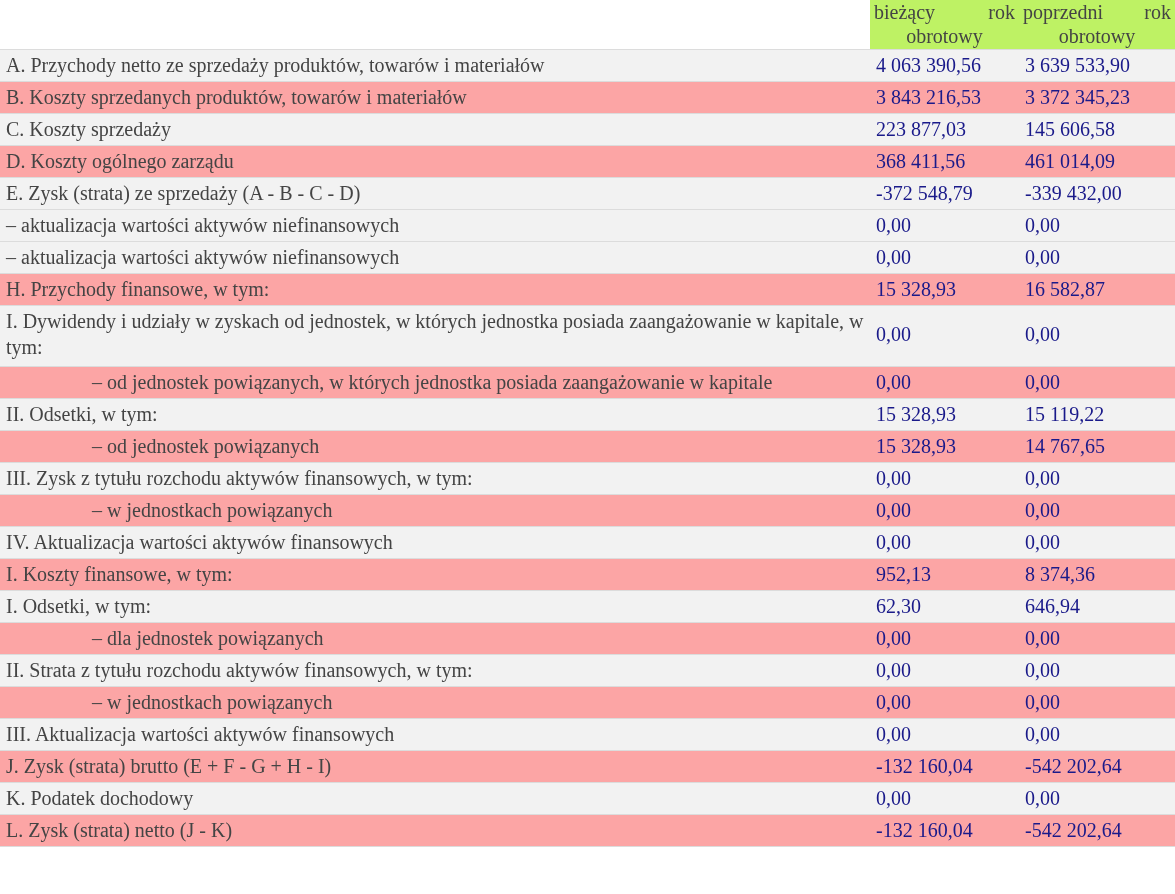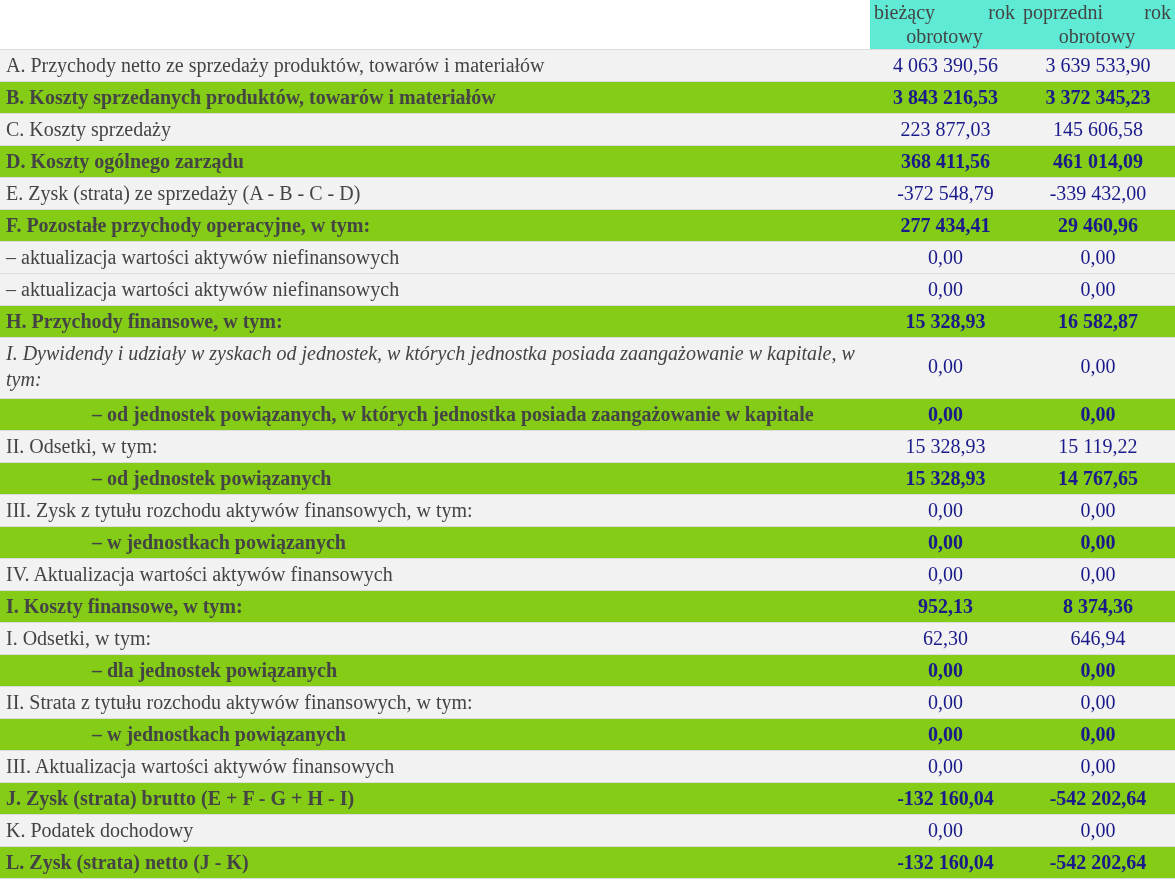--- a/index.html
+++ b/index.html
@@ -25,56 +25,56 @@
     col.c-prev { width: 156px; }
 
     thead th {
       font-weight: normal;
       color: #444444;
       text-align: justify;
       text-align-last: center;
       line-height: 24px;
       padding: 0 4px 1px 4px;
       vertical-align: top;
-      background: #5eead4;
+      background: #bef264;
     }
     thead th.th-label { background: #ffffff; }
     thead th .hdr {
       display: block;
       text-align: center;
       line-height: 24px;
     }
     thead th .hdr .l1 {
       display: flex;
       justify-content: space-between;
     }
 
     tbody tr td {
       border-top: 1px solid #dcdcdc;
       line-height: 24px;
       padding: 3px 6px 4px 6px;
       vertical-align: middle;
     }
     tbody tr.odd td { background: #f2f2f2; }
-    tbody tr.even td { background: #84cc16; font-weight: bold; }
+    tbody tr.even td { background: #fca5a5; }
     tbody tr:last-child td { border-bottom: 1px solid #dcdcdc; }
 
     td.label { color: #444444; }
     td.num {
-      text-align: center;
+      text-align: left;
       color: #1a1a8a;
       padding-right: 4px;
       white-space: nowrap;
     }
     td.label.lvl0 { padding-left: 6px; }
     td.label.lvl1 { }
     td.label.lvl2 { padding-left: 92px; }
 
     tr.tall td { padding-top: 2px; padding-bottom: 6px; }
-    tr.tall td.label { line-height: 26px; font-style: italic; }
+    tr.tall td.label { line-height: 26px; }
   </style>
 </head>
 <body>
 
 <table class="report">
   <colgroup>
     <col class="c-label">
     <col class="c-cur">
     <col class="c-prev">
   </colgroup>
@@ -120,25 +120,20 @@
     <tr class="even">
       <td class="label lvl0">D. Koszty ogólnego zarządu</td>
       <td class="num">368 411,56</td>
       <td class="num">461 014,09</td>
     </tr>
     <tr class="odd">
       <td class="label lvl0">E. Zysk (strata) ze sprzedaży (A - B - C - D)</td>
       <td class="num">-372 548,79</td>
       <td class="num">-339 432,00</td>
     </tr>
-    <tr class="even">
-      <td class="label lvl0">F. Pozostałe przychody operacyjne, w tym:</td>
-      <td class="num">277 434,41</td>
-      <td class="num">29 460,96</td>
-    </tr>
     <tr class="odd">
       <td class="label lvl1">– aktualizacja wartości aktywów niefinansowych</td>
       <td class="num">0,00</td>
       <td class="num">0,00</td>
     </tr>
     <tr class="odd">
       <td class="label lvl1">– aktualizacja wartości aktywów niefinansowych</td>
       <td class="num">0,00</td>
       <td class="num">0,00</td>
     </tr>

